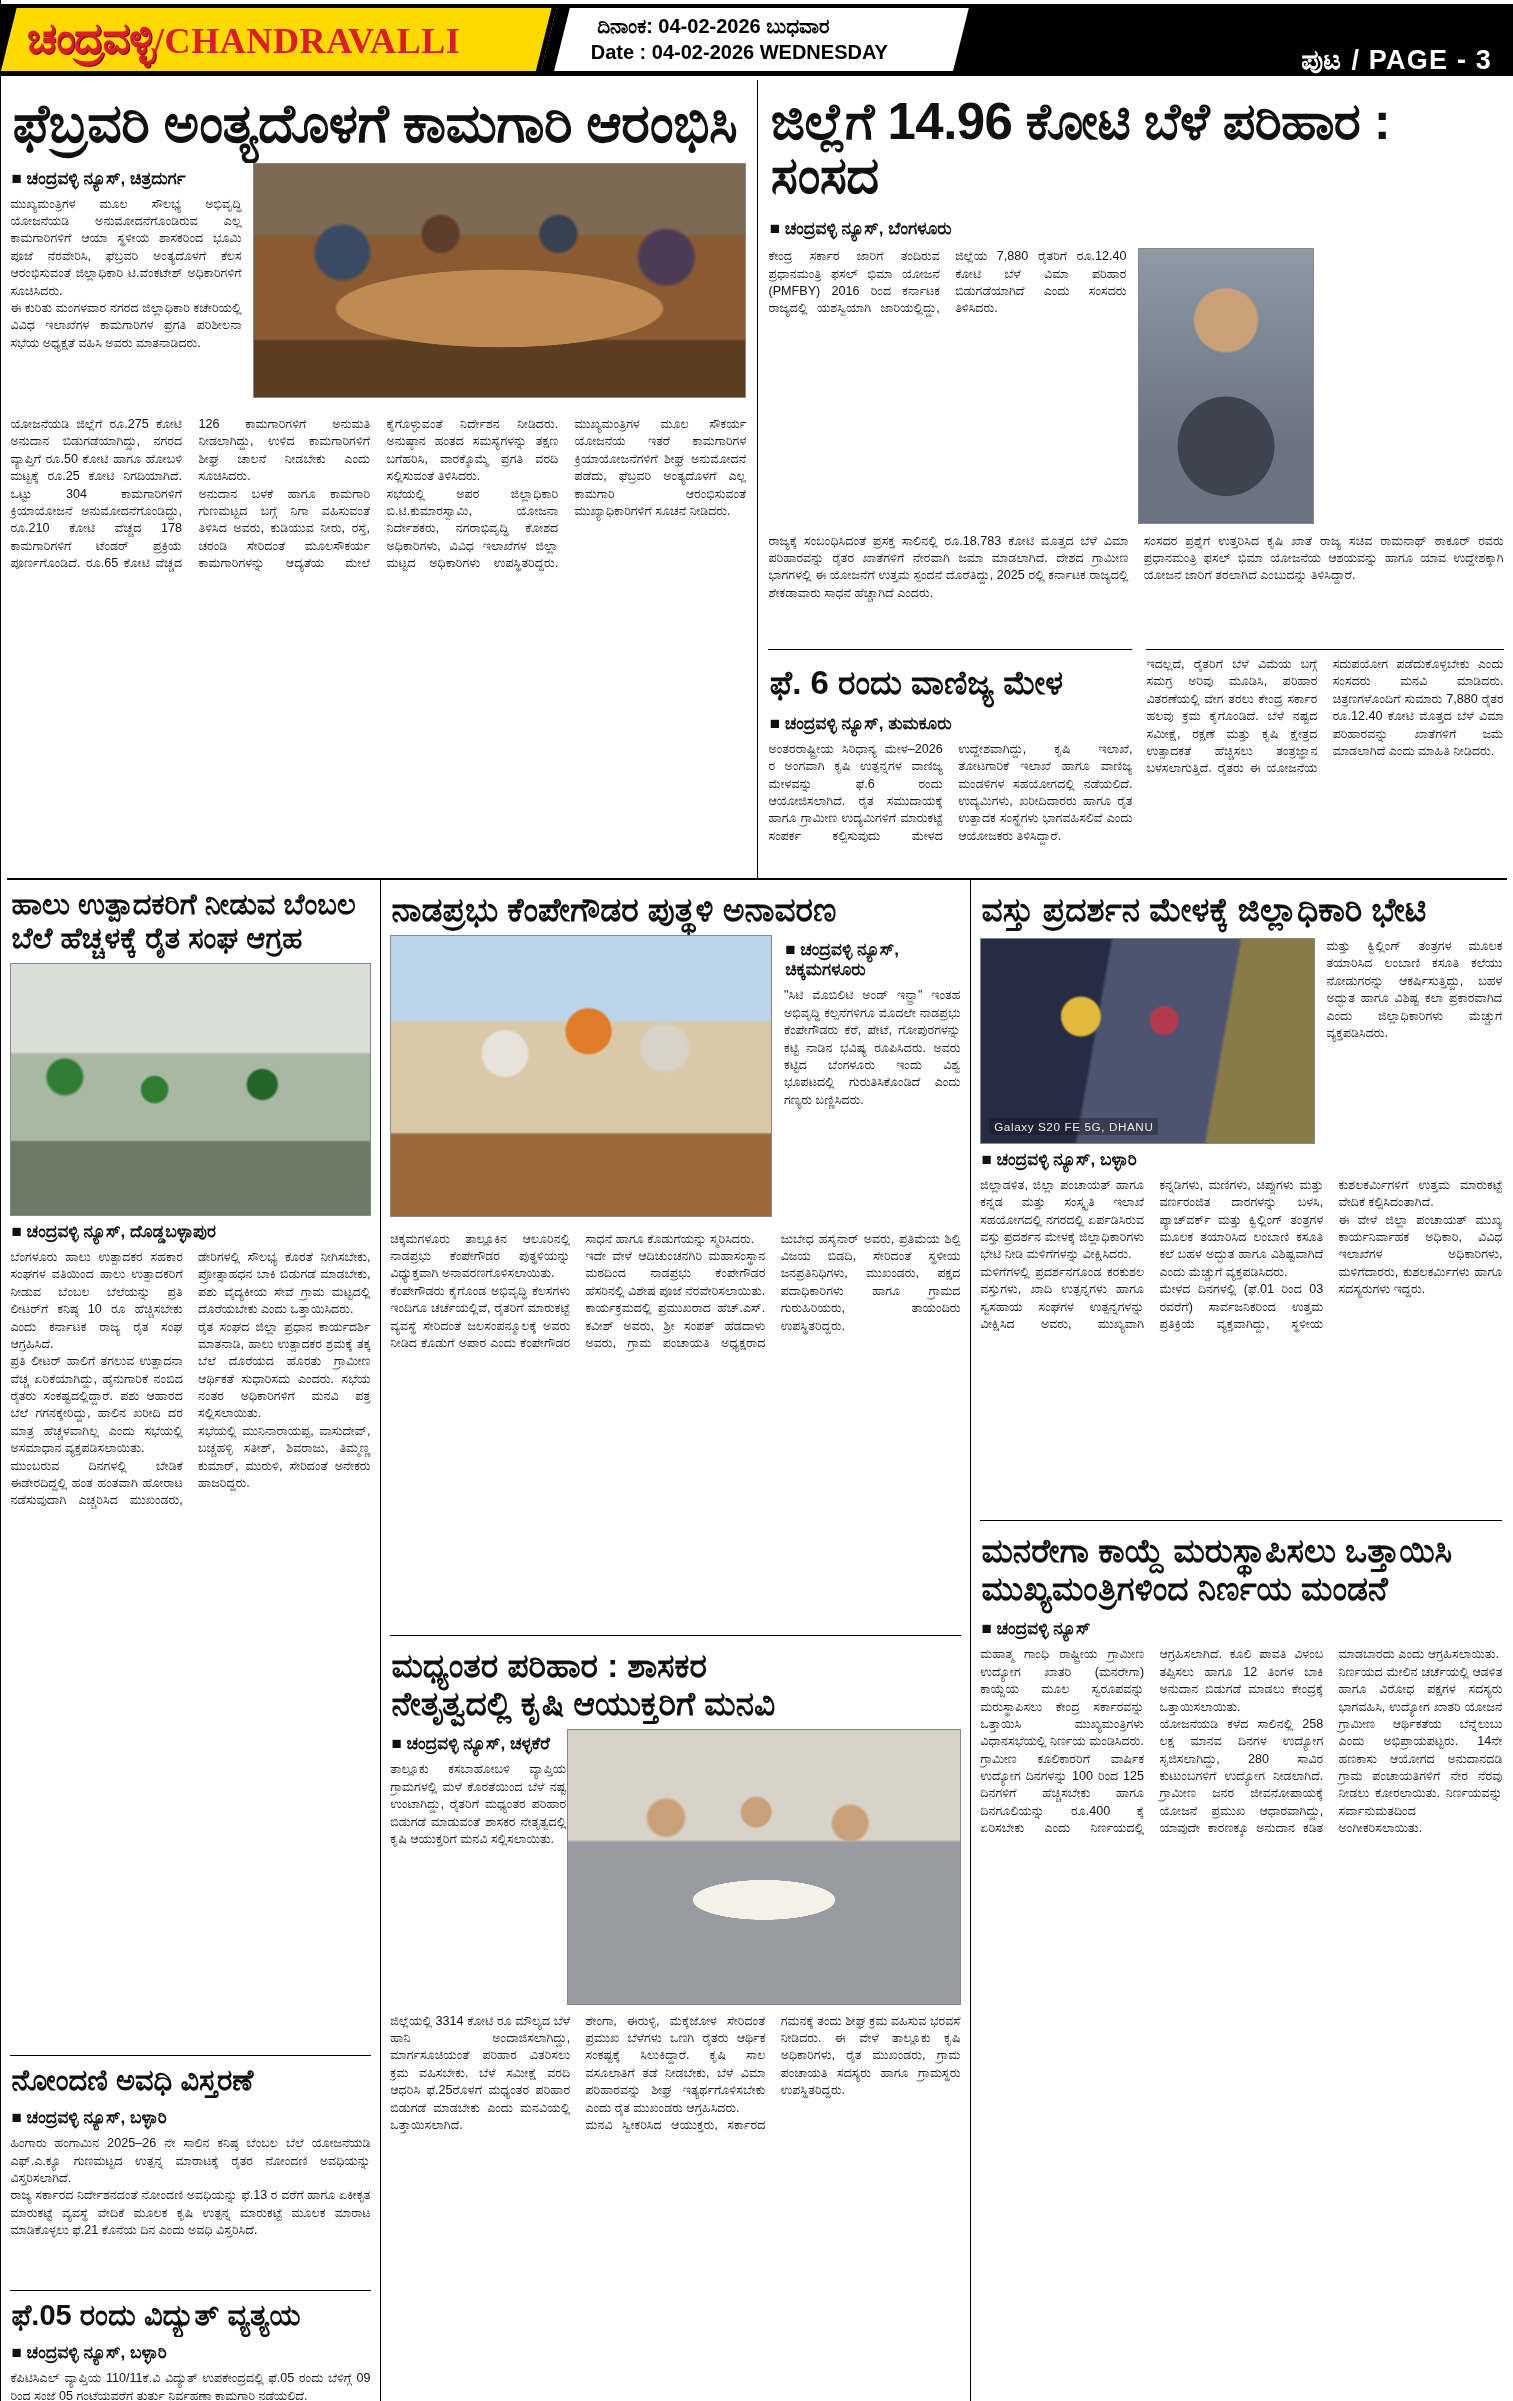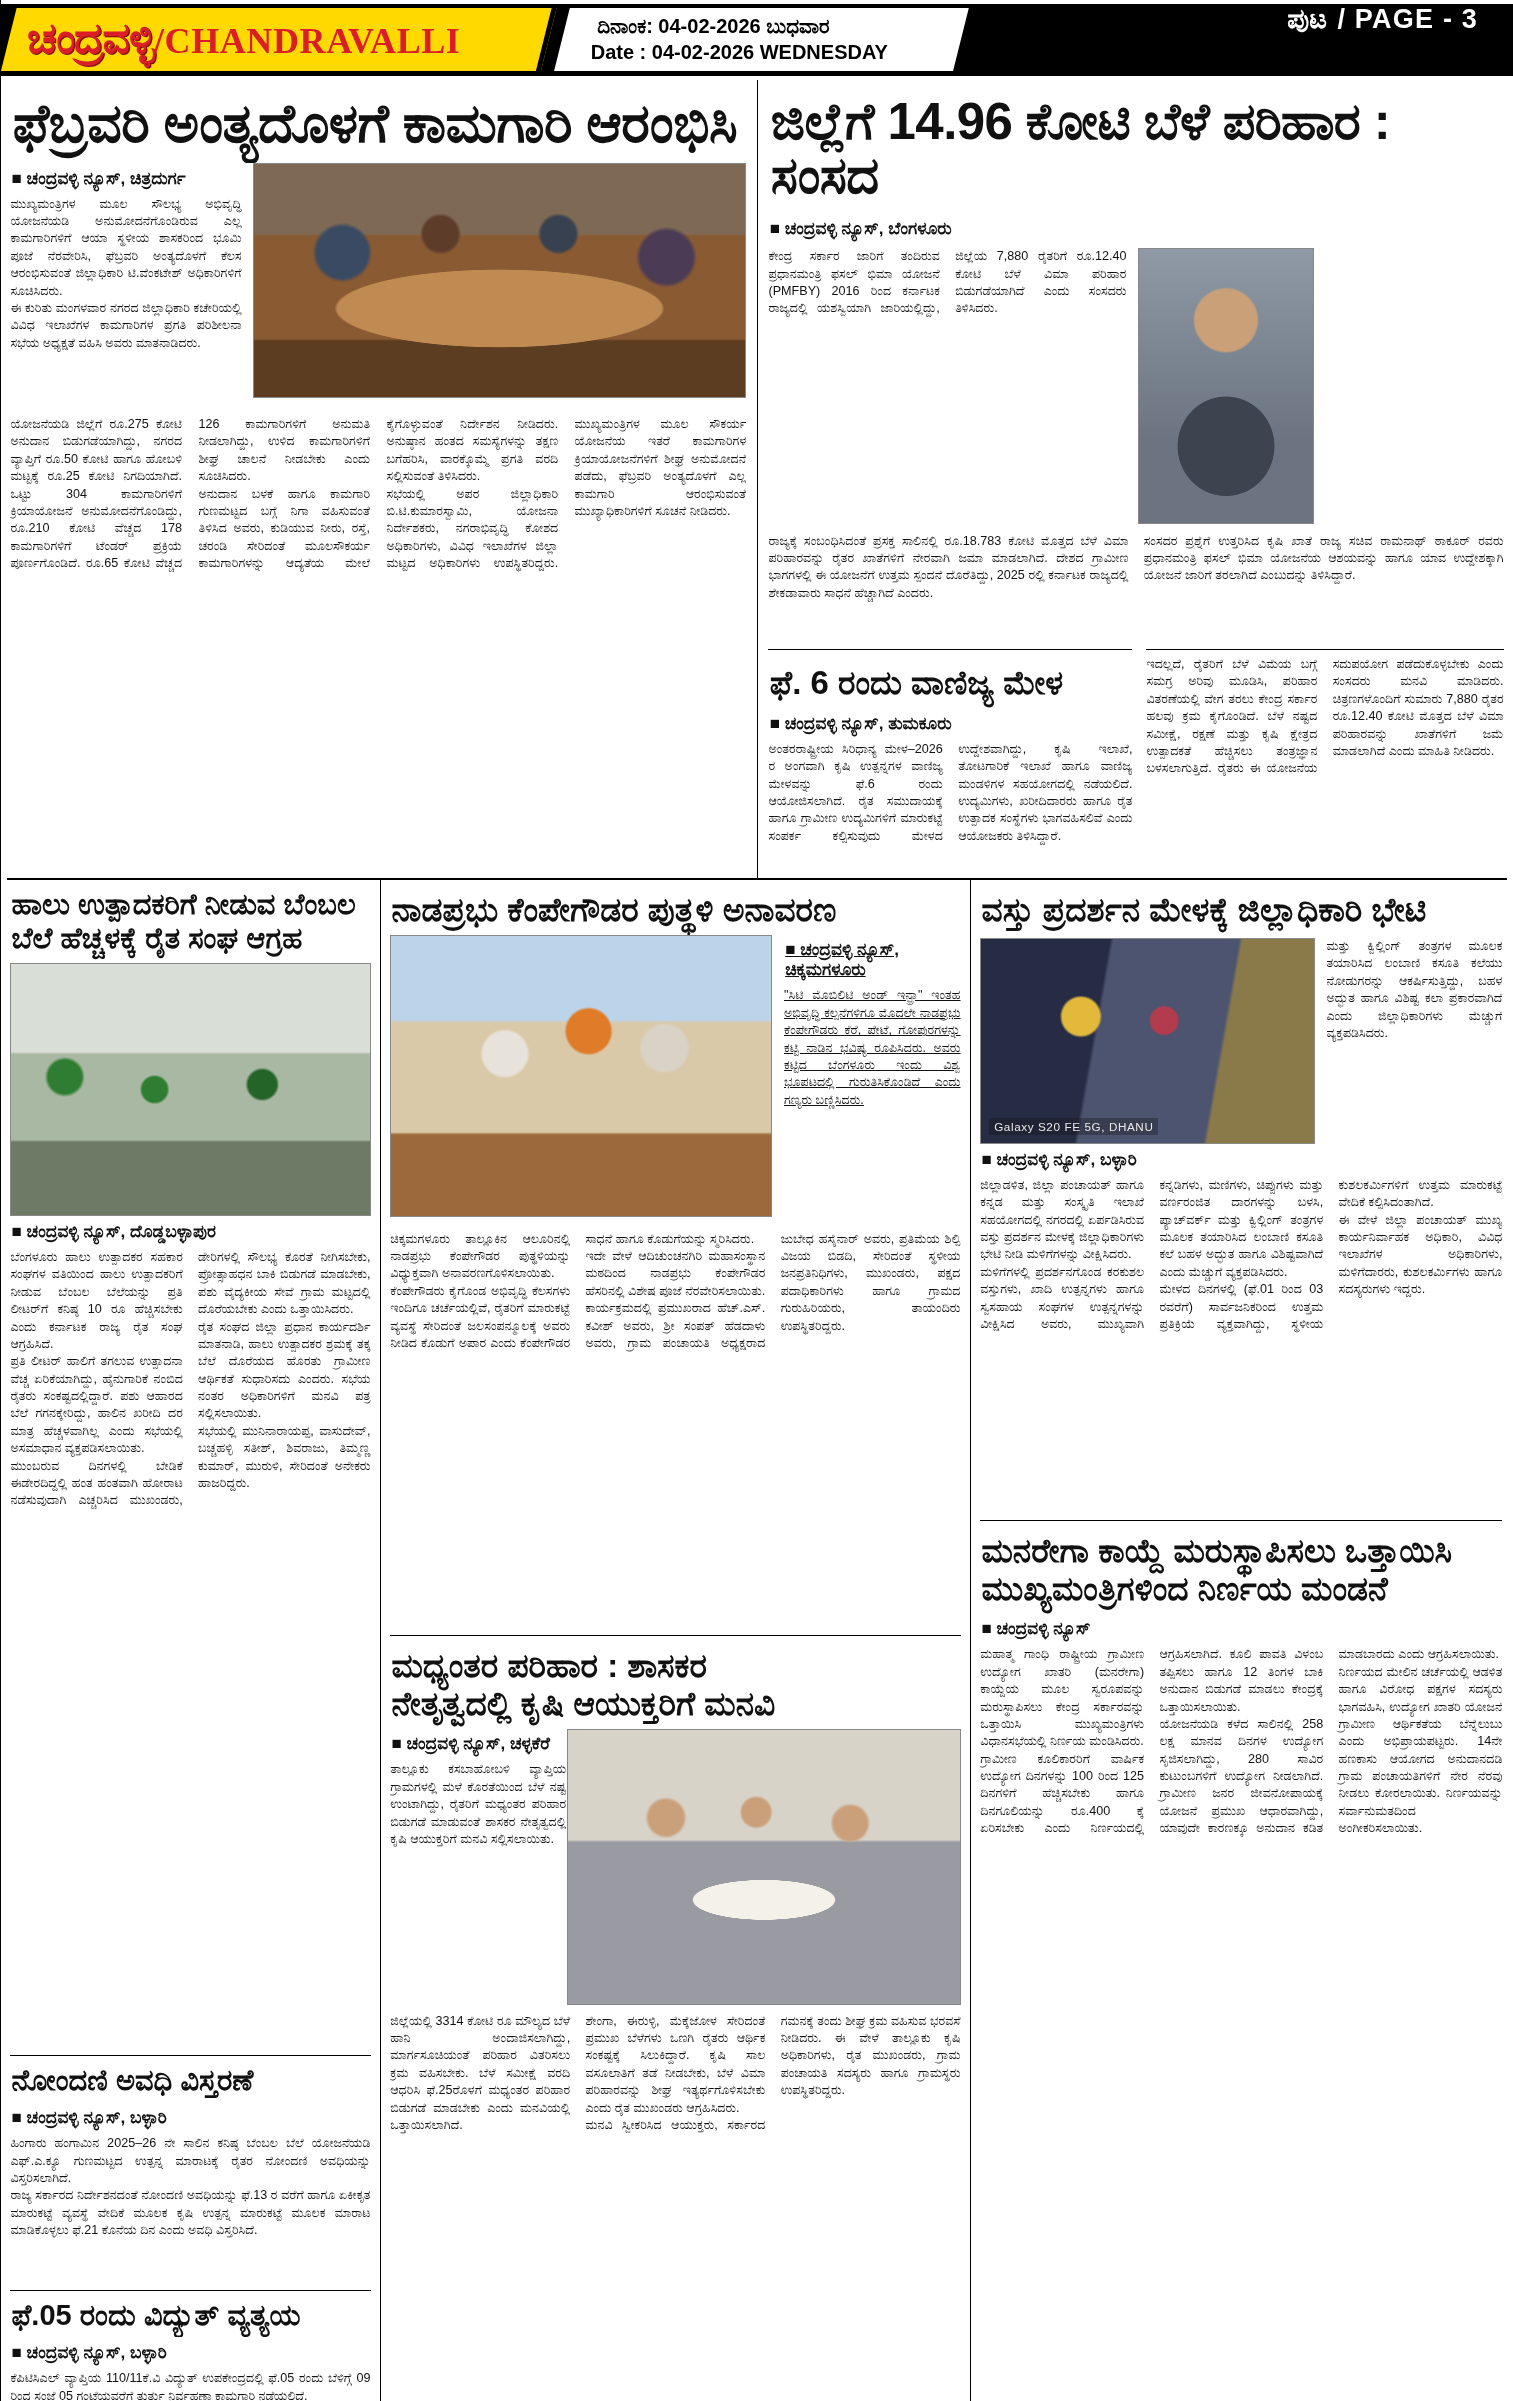--- a/index.html
+++ b/index.html
@@ -15,21 +15,21 @@
              padding-left:17.6px; border-right:5.9px solid #000; }
   .mh-left-inner { transform:skewX(14deg); white-space:nowrap; }
   .mh-kn { font-size:43px; font-weight:800; color:#d91e26; text-shadow:1.2px 1.2px 0 #7a1013; letter-spacing:-1.2px; }
   .mh-en { font-size:36px; font-weight:700; color:#d91e26; font-family:"Liberation Serif","DejaVu Serif",serif; letter-spacing:0.6px; }
   .mh-date { position:absolute; left:561px; top:4.7px; bottom:4.7px; width:399px; background:#ffffff;
              transform:skewX(-14deg); display:flex; flex-direction:column; justify-content:center;
              padding-left:32px; gap:3.5px; }
   .mh-date-inner { transform:skewX(14deg); }
   .mh-date-kn { font-size:20px; font-weight:700; color:#000; }
   .mh-date-en { font-size:20px; font-weight:700; color:#000; }
-  .mh-page { position:absolute; right:35px; top:0; bottom:0; display:flex; align-items:flex-start; gap:10.6px; }
+  .mh-page { position:absolute; right:21px; top:0; bottom:0; display:flex; align-items:flex-end; gap:10.6px; }
   .mh-page-kn { color:#fff; font-size:27px; font-weight:800; }
   .mh-page-en { color:#fff; font-size:27px; font-weight:800; letter-spacing:1.2px; }
 
   
   .content { padding:4.7px 5.9px 0 5.9px; }
   .headline-xl { font-size:54px; font-weight:800; line-height:1.05; letter-spacing:-0.6px; padding:15.3px 2.3px 10.6px 2.3px; }
   .headline-lg { font-size:33px; font-weight:800; line-height:1.15; padding:10.6px 1.2px 5.9px 1.2px; }
   .headline-md { font-size:29px; font-weight:800; line-height:1.15; padding:8.2px 1.2px 4.7px 1.2px; }
   .byline { font-size:17px; font-weight:700; padding:5.9px 1.2px 7px 1.2px; }
   .bodytext { font-size:12.6px; line-height:1.38; text-align:justify; white-space:pre-line; overflow:hidden; }
@@ -93,21 +93,21 @@
   .col-left  { width:374px; border-right:1.8px solid #000; padding:0 9.4px 5.9px 3.5px; }
   .col-mid   { width:590px; border-right:1.8px solid #000; padding:0 9.4px 5.9px 9.4px; }
   .col-right { flex:1; padding:0 4.7px 5.9px 9.4px; }
   .module { overflow:hidden; }
   .module + .module { border-top:1.8px solid #000; }
   .story3-photo { width:100%; height:253px; margin-top:3.5px; }
   .story4-top { display:flex; gap:1px; }
   .story4-photo { width:294px; height:276px; }
   .story5-top { display:flex; gap:11.7px; }
   .story5-photo { width:382px; height:282px; }
-  .story5-side { flex:1;text-decoration:underline; }
+  .story5-side { flex:1; }
   .story6-top { display:flex; gap:11.7px; }
   .story6-lead { width:176px; }
   .story6-photo { flex:1; height:206px; margin-top:3.5px; }
 
   .h-clip { overflow:hidden; }
 </style>
 </head>
 <body>
 
 <div class="page">

